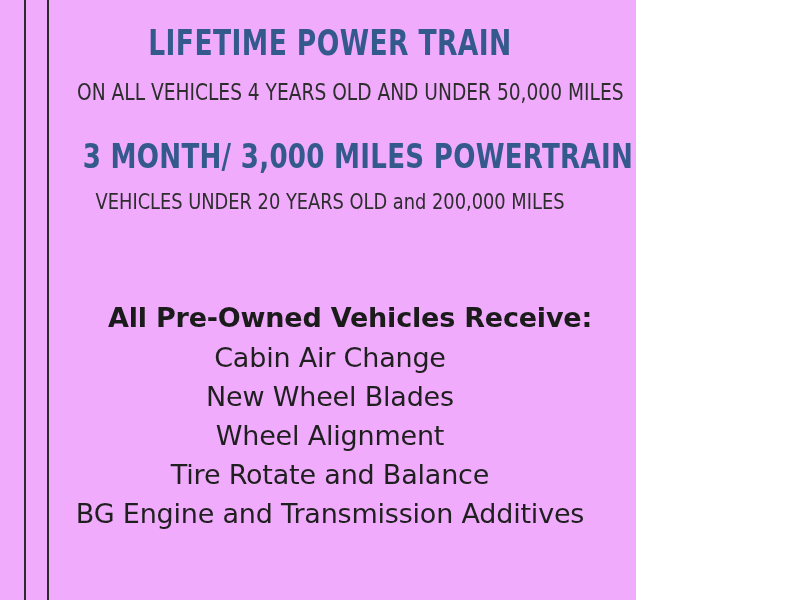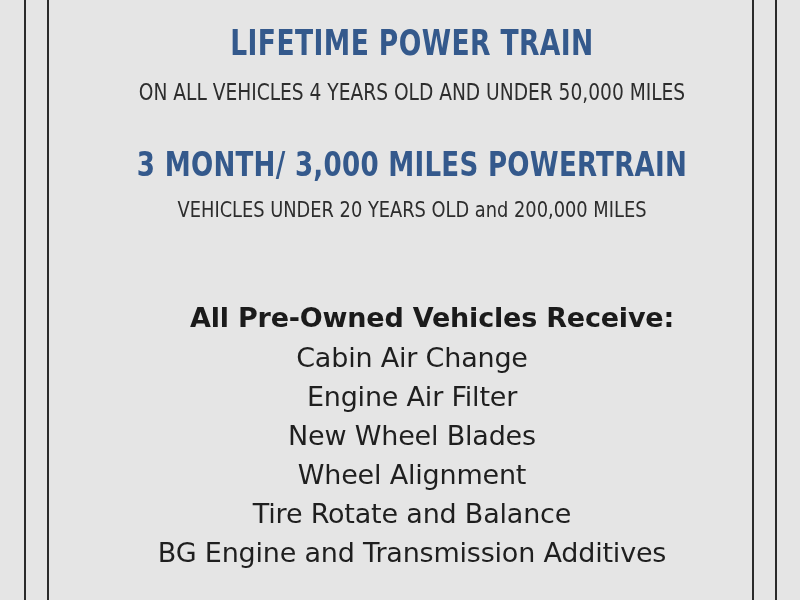--- a/index.html
+++ b/index.html
@@ -5,23 +5,23 @@
   html, body {
     margin: 0;
     padding: 0;
     background: #ffffff;
   }
   body {
     font-family: "Liberation Sans", sans-serif;
   }
   #flyer {
     position: relative;
-    width: 800px;
+    width: 636px;
     height: 600px;
-    background: #e5e5e5;
+    background: #f0abfc;
     overflow: hidden;
   }
 
   
   .rule {
     position: absolute;
     top: 0;
     width: 2px;
     height: 600px;
     background: #2b2b2b;
@@ -36,21 +36,21 @@
     position: absolute;
     left: 49px;
     right: 25px;
     top: 0;
     bottom: 0;
     text-align: center;
   }
 
   .block-warranty { position: absolute; left: 0; right: 0; }
   .block-warranty.first  { top: 22px; }
-  .block-warranty.second { top: 144px; }
+  .block-warranty.second { top: 136px; }
 
   .headline {
     color: #34598c;
     font-family: "DejaVu Sans Condensed", "Liberation Sans Narrow", "Liberation Sans", sans-serif;
     font-weight: bold;
     font-size: 36px;
     line-height: 42px;
     letter-spacing: 0.5px;
     transform: scaleX(0.82);
     transform-origin: center center;
@@ -124,21 +124,20 @@
 
     <div class="block-warranty second">
       <div class="headline second-size">3 MONTH/ 3,000 MILES POWERTRAIN</div>
       <div class="subline second-sub">VEHICLES UNDER 20 YEARS OLD and 200,000 MILES</div>
     </div>
 
     <div class="services">
       <div class="services-heading">All Pre-Owned Vehicles Receive:</div>
 
       <div class="service-item">Cabin Air Change</div>
-      <div class="service-item">Engine Air Filter</div>
       <div class="service-item">New Wheel Blades</div>
       <div class="service-item">Wheel Alignment</div>
       <div class="service-item">Tire Rotate and Balance</div>
       <div class="service-item">BG Engine and Transmission Additives</div>
     </div>
 
   </div>
 </div>
 
 </body></html>

